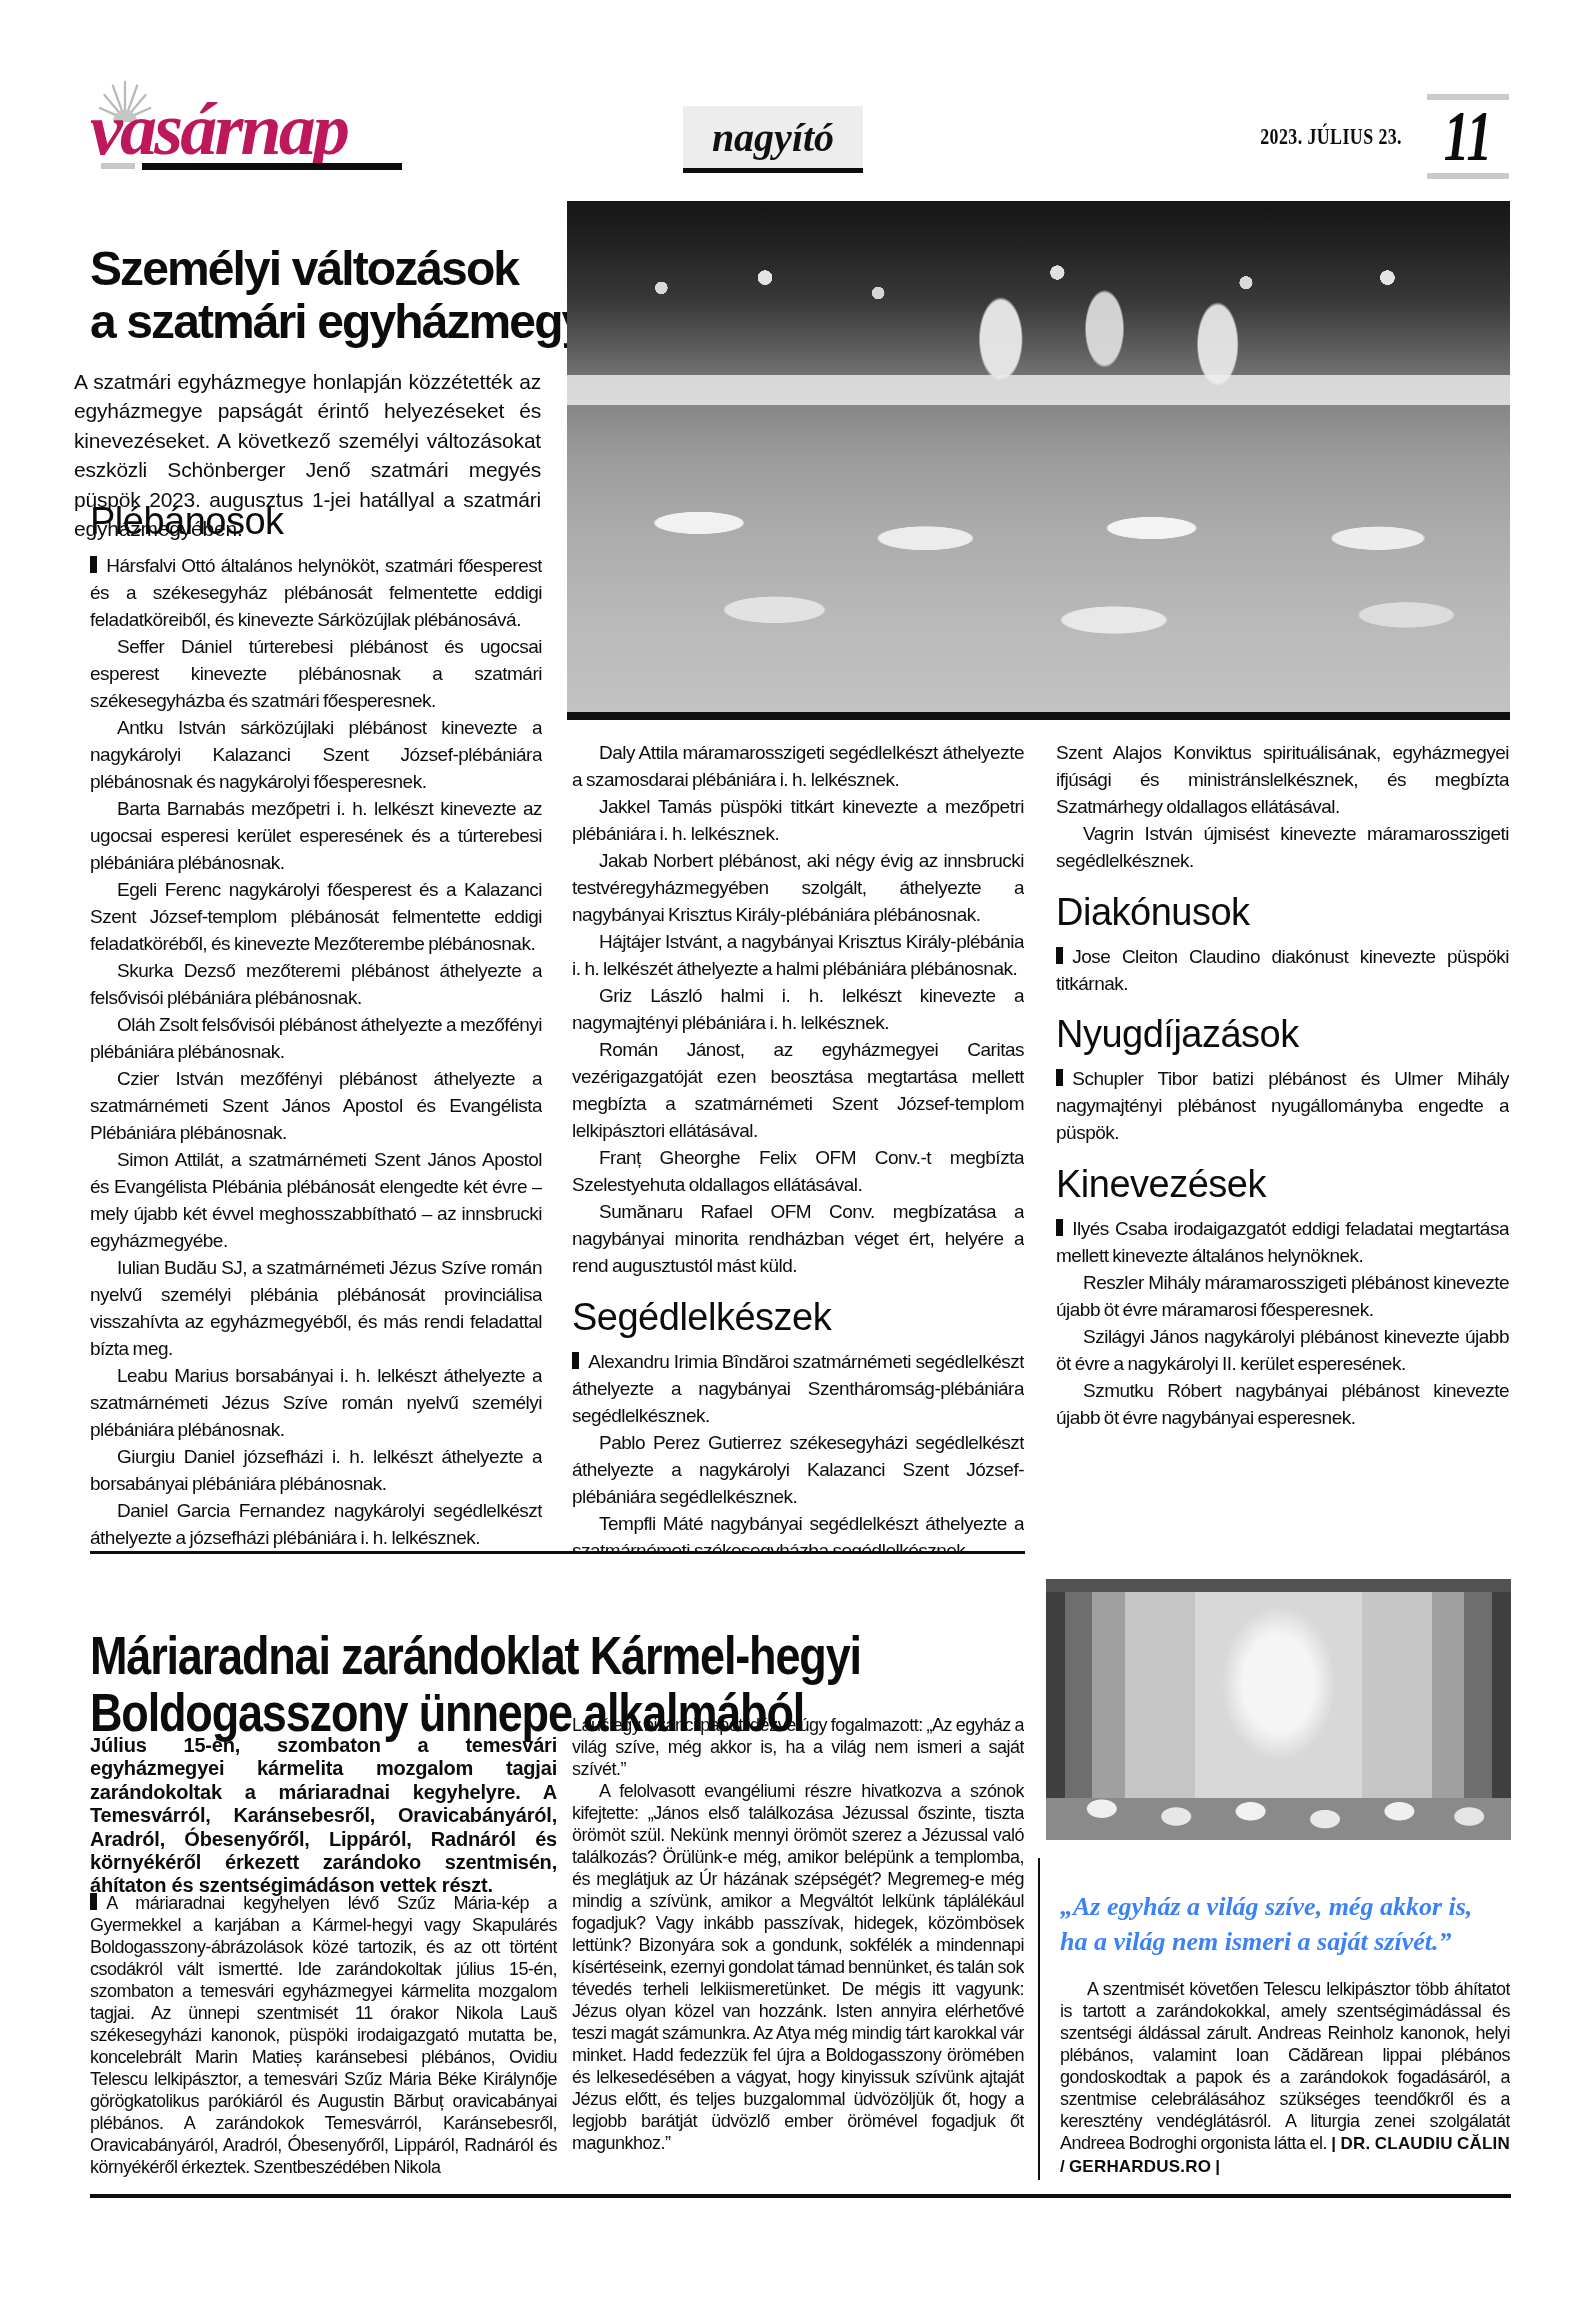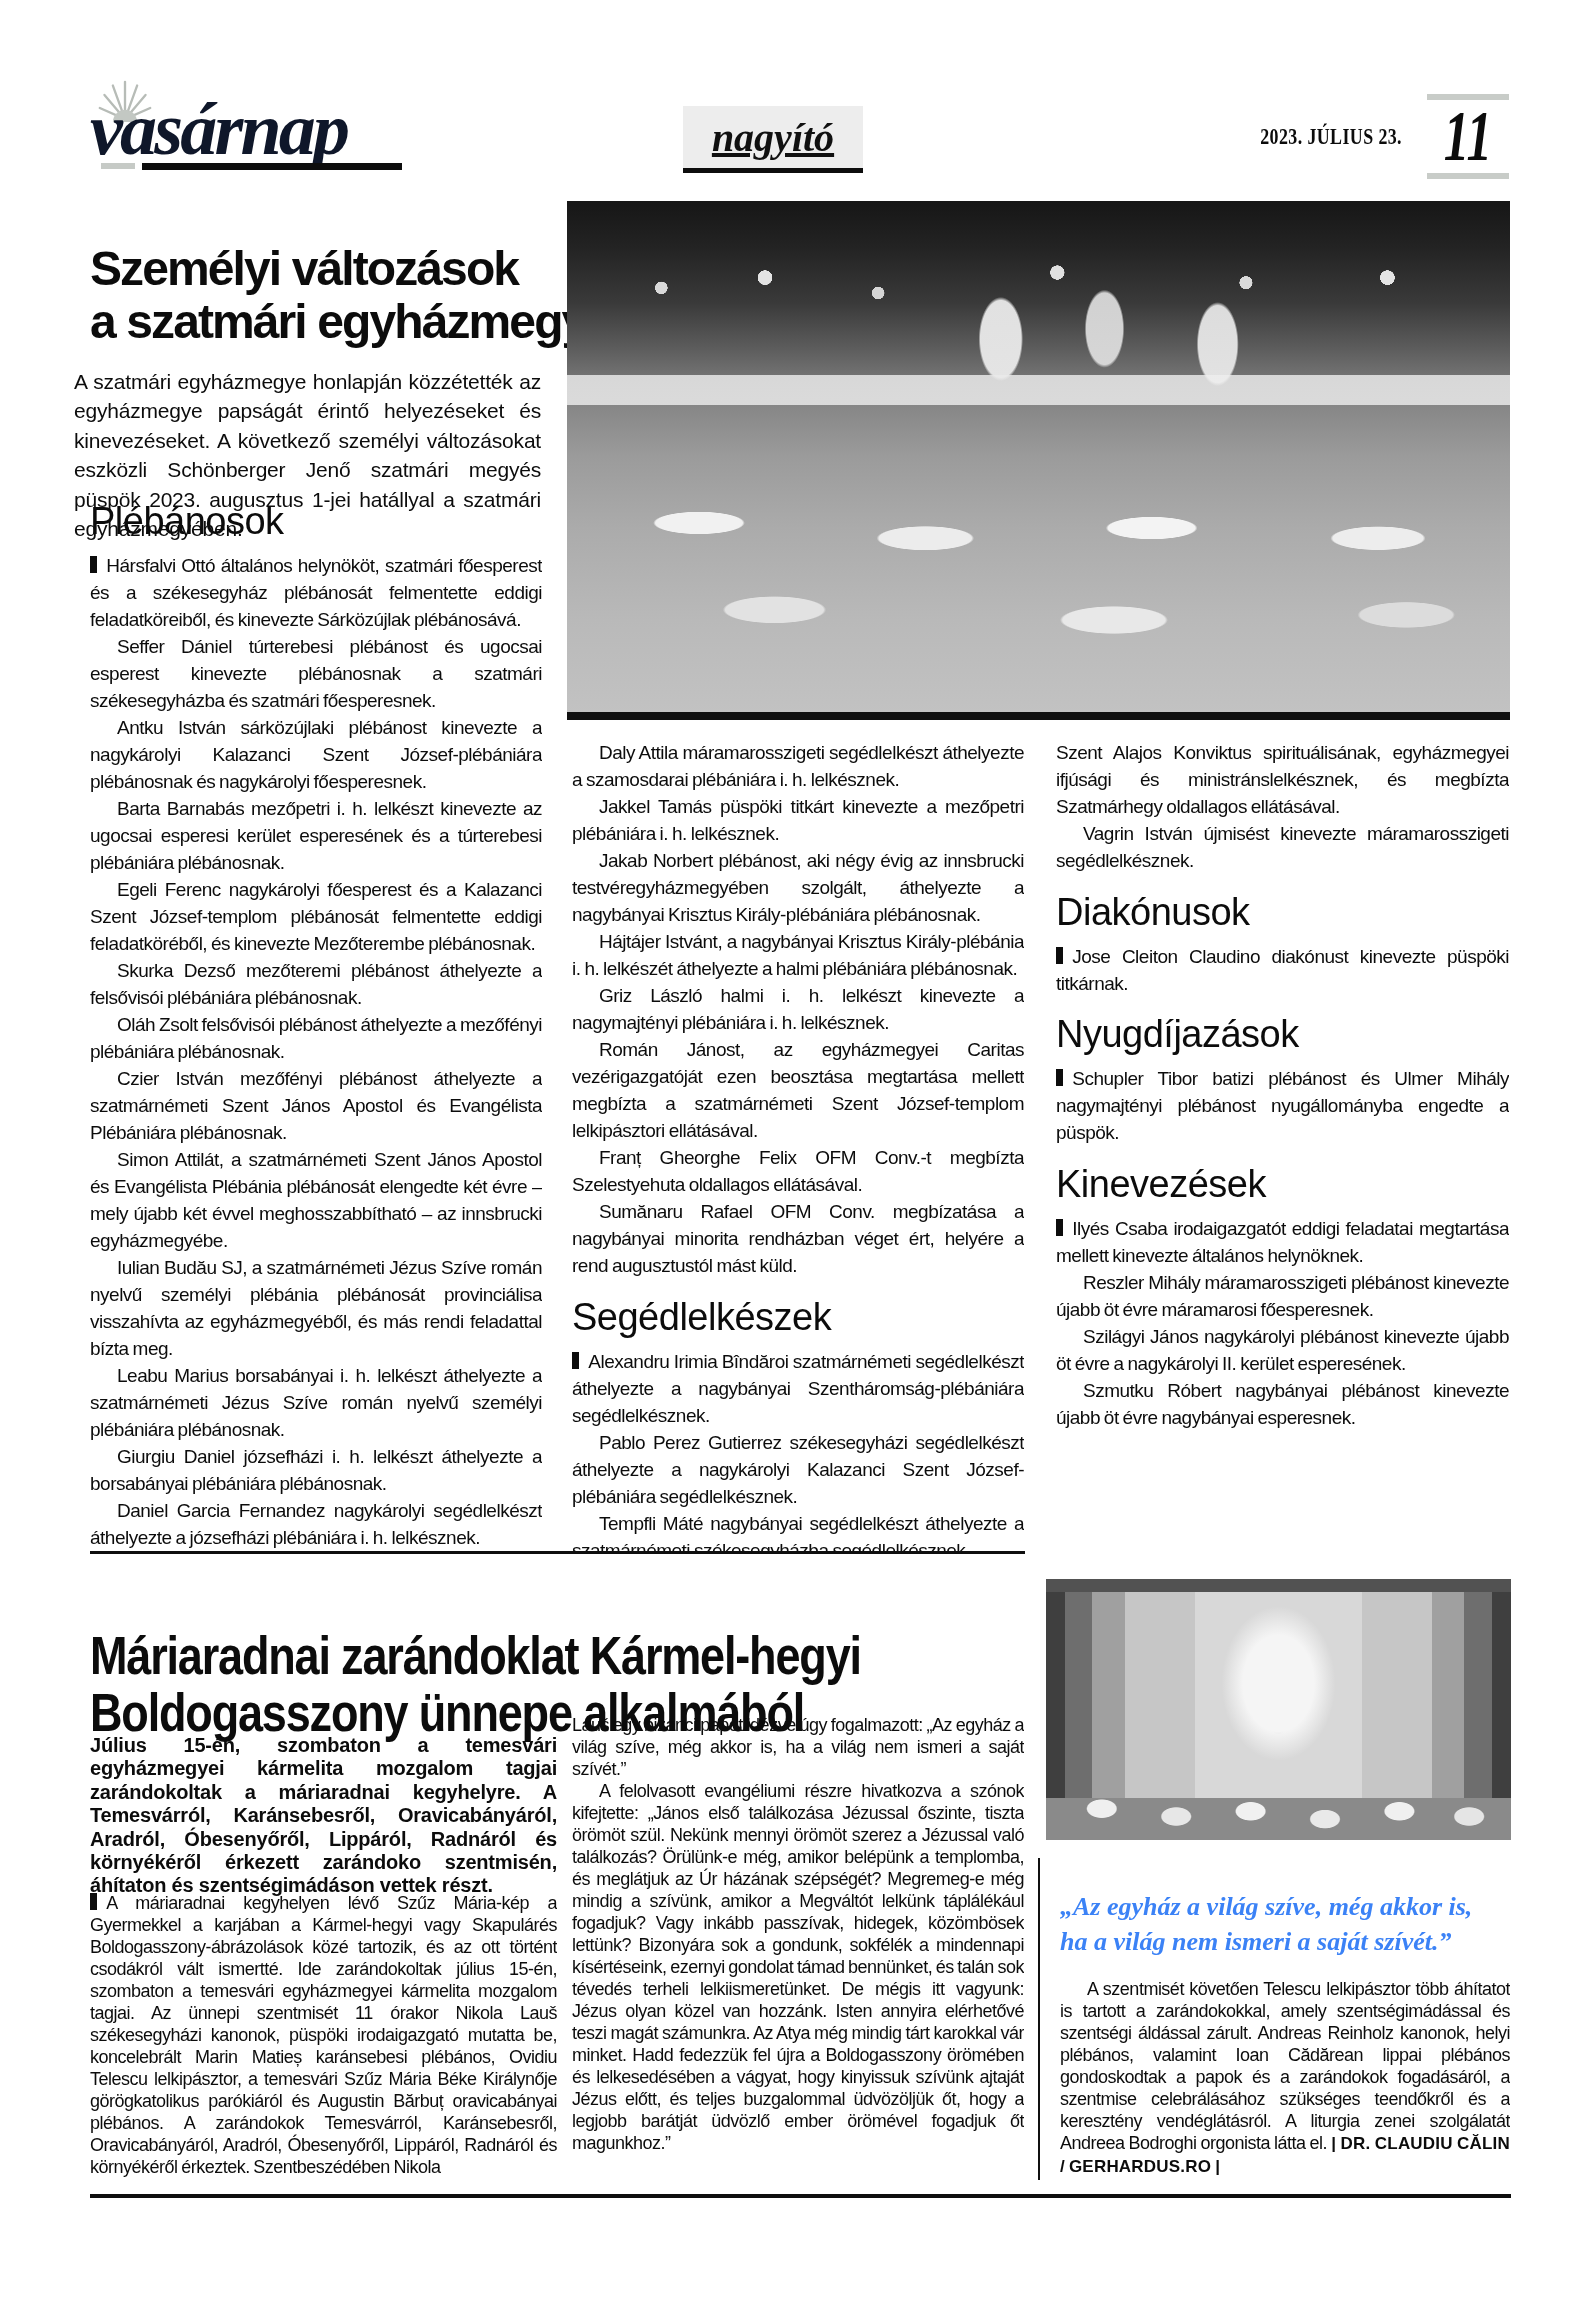--- a/index.html
+++ b/index.html
@@ -1,26 +1,26 @@
 <!DOCTYPE html>
 <html lang="hu" style="font-size:7.5px"><head>
 <meta charset="utf-8">
 <style>
   html,body{margin:0;padding:0;background:#e9e9e9;}
   .page{position:relative;width:1595px;height:2319px;background:#ffffff;overflow:hidden;
         font-family:"Liberation Sans",sans-serif;color:#0c0c0c;-webkit-font-smoothing:antialiased;}
   
   .sun-icon{position:absolute;left:97px;top:79px;width:56px;height:43px;}
   .logo-text{position:absolute;left:90px;top:92px;font-family:"Liberation Serif",serif;
-             font-style:italic;font-weight:700;font-size:74px;line-height:75px;letter-spacing:-2.8px;color:#0f172a;}
+             font-style:italic;font-weight:700;font-size:74px;line-height:75px;letter-spacing:-2.8px;color:#be185d;}
   .logo-dash{position:absolute;left:101px;top:163px;width:34px;height:6px;background:#c6cac6;}
   .logo-bar{position:absolute;left:142px;top:163px;width:260px;height:6.5px;background:#0d0d0d;}
   .nagyito-box{position:absolute;left:683px;top:106px;width:180px;height:62px;background:#ededed;
                border-bottom:5.6px solid #0d0d0d;display:flex;align-items:center;justify-content:center;}
-  .nagyito-text{font-family:"Liberation Serif",serif;font-weight:700;font-style:italic;font-size:40px;color:#101010;text-decoration:underline;}
+  .nagyito-text{font-family:"Liberation Serif",serif;font-weight:700;font-style:italic;font-size:40px;color:#101010;}
   .issue-date{position:absolute;left:1112px;top:124px;width:290px;text-align:right;
               font-family:"Liberation Serif",serif;font-weight:700;font-size:22.4px;letter-spacing:0.5px;
               transform:scaleX(.8);transform-origin:100% 50%;white-space:nowrap;}
   .pageno-wrap{position:absolute;left:1427px;top:94px;width:82px;font-style:italic;}
   .pageno-bar{width:82px;height:6px;background:#c8ccc8;}
   .pageno-num{width:82px;text-align:center;font-family:"Liberation Serif",serif;font-weight:700;
               font-size:71px;line-height:73px;transform:scaleX(.72);transform-origin:50% 50%;}
   
   .a1-title{position:absolute;left:90px;top:210px;font-weight:700;font-size:48px;line-height:53px;
             letter-spacing:-1.9px;white-space:nowrap;}

